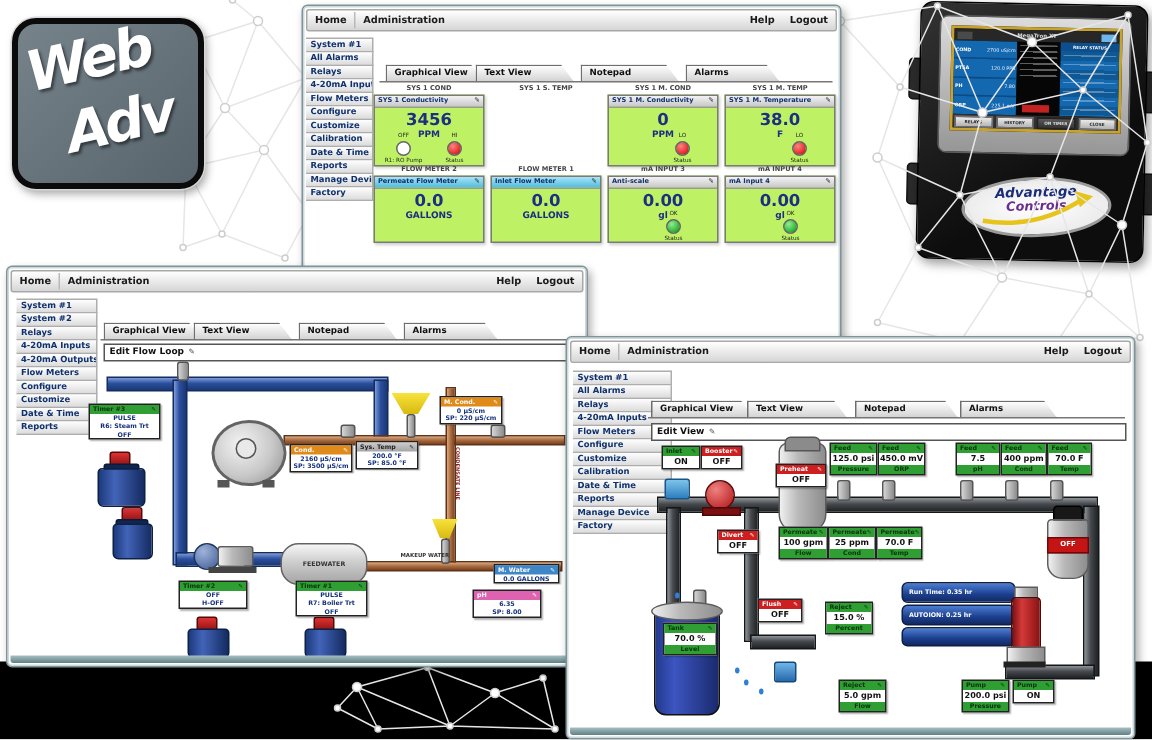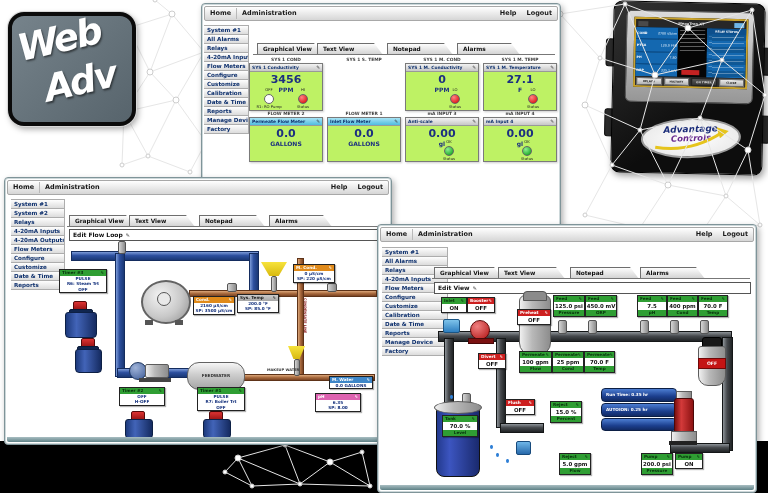--- a/index.html
+++ b/index.html
@@ -282,21 +282,21 @@
           </div>
       </div>
     </div>
     <div class="cardw" style="left:281px;top:53px;">
       <div class="ccap">SYS 1 M. TEMP</div>
       <div class="cardbox" style="height:46px;">
         <div class="chd">
             <span>SYS 1 M. Temperature</span>
             <span class="edic">✎</span>
           </div>
-        <div class="cval">27.1</div>
+        <div class="cval">38.0</div>
         <div class="cunit">F</div>
         <div class="ledg" style="right:8px;">
             <div>LO</div>
             <div class="led red"></div>
             <div>Status</div>
           </div>
       </div>
     </div>
 
     <div class="cardw" style="left:47px;top:107px;">

